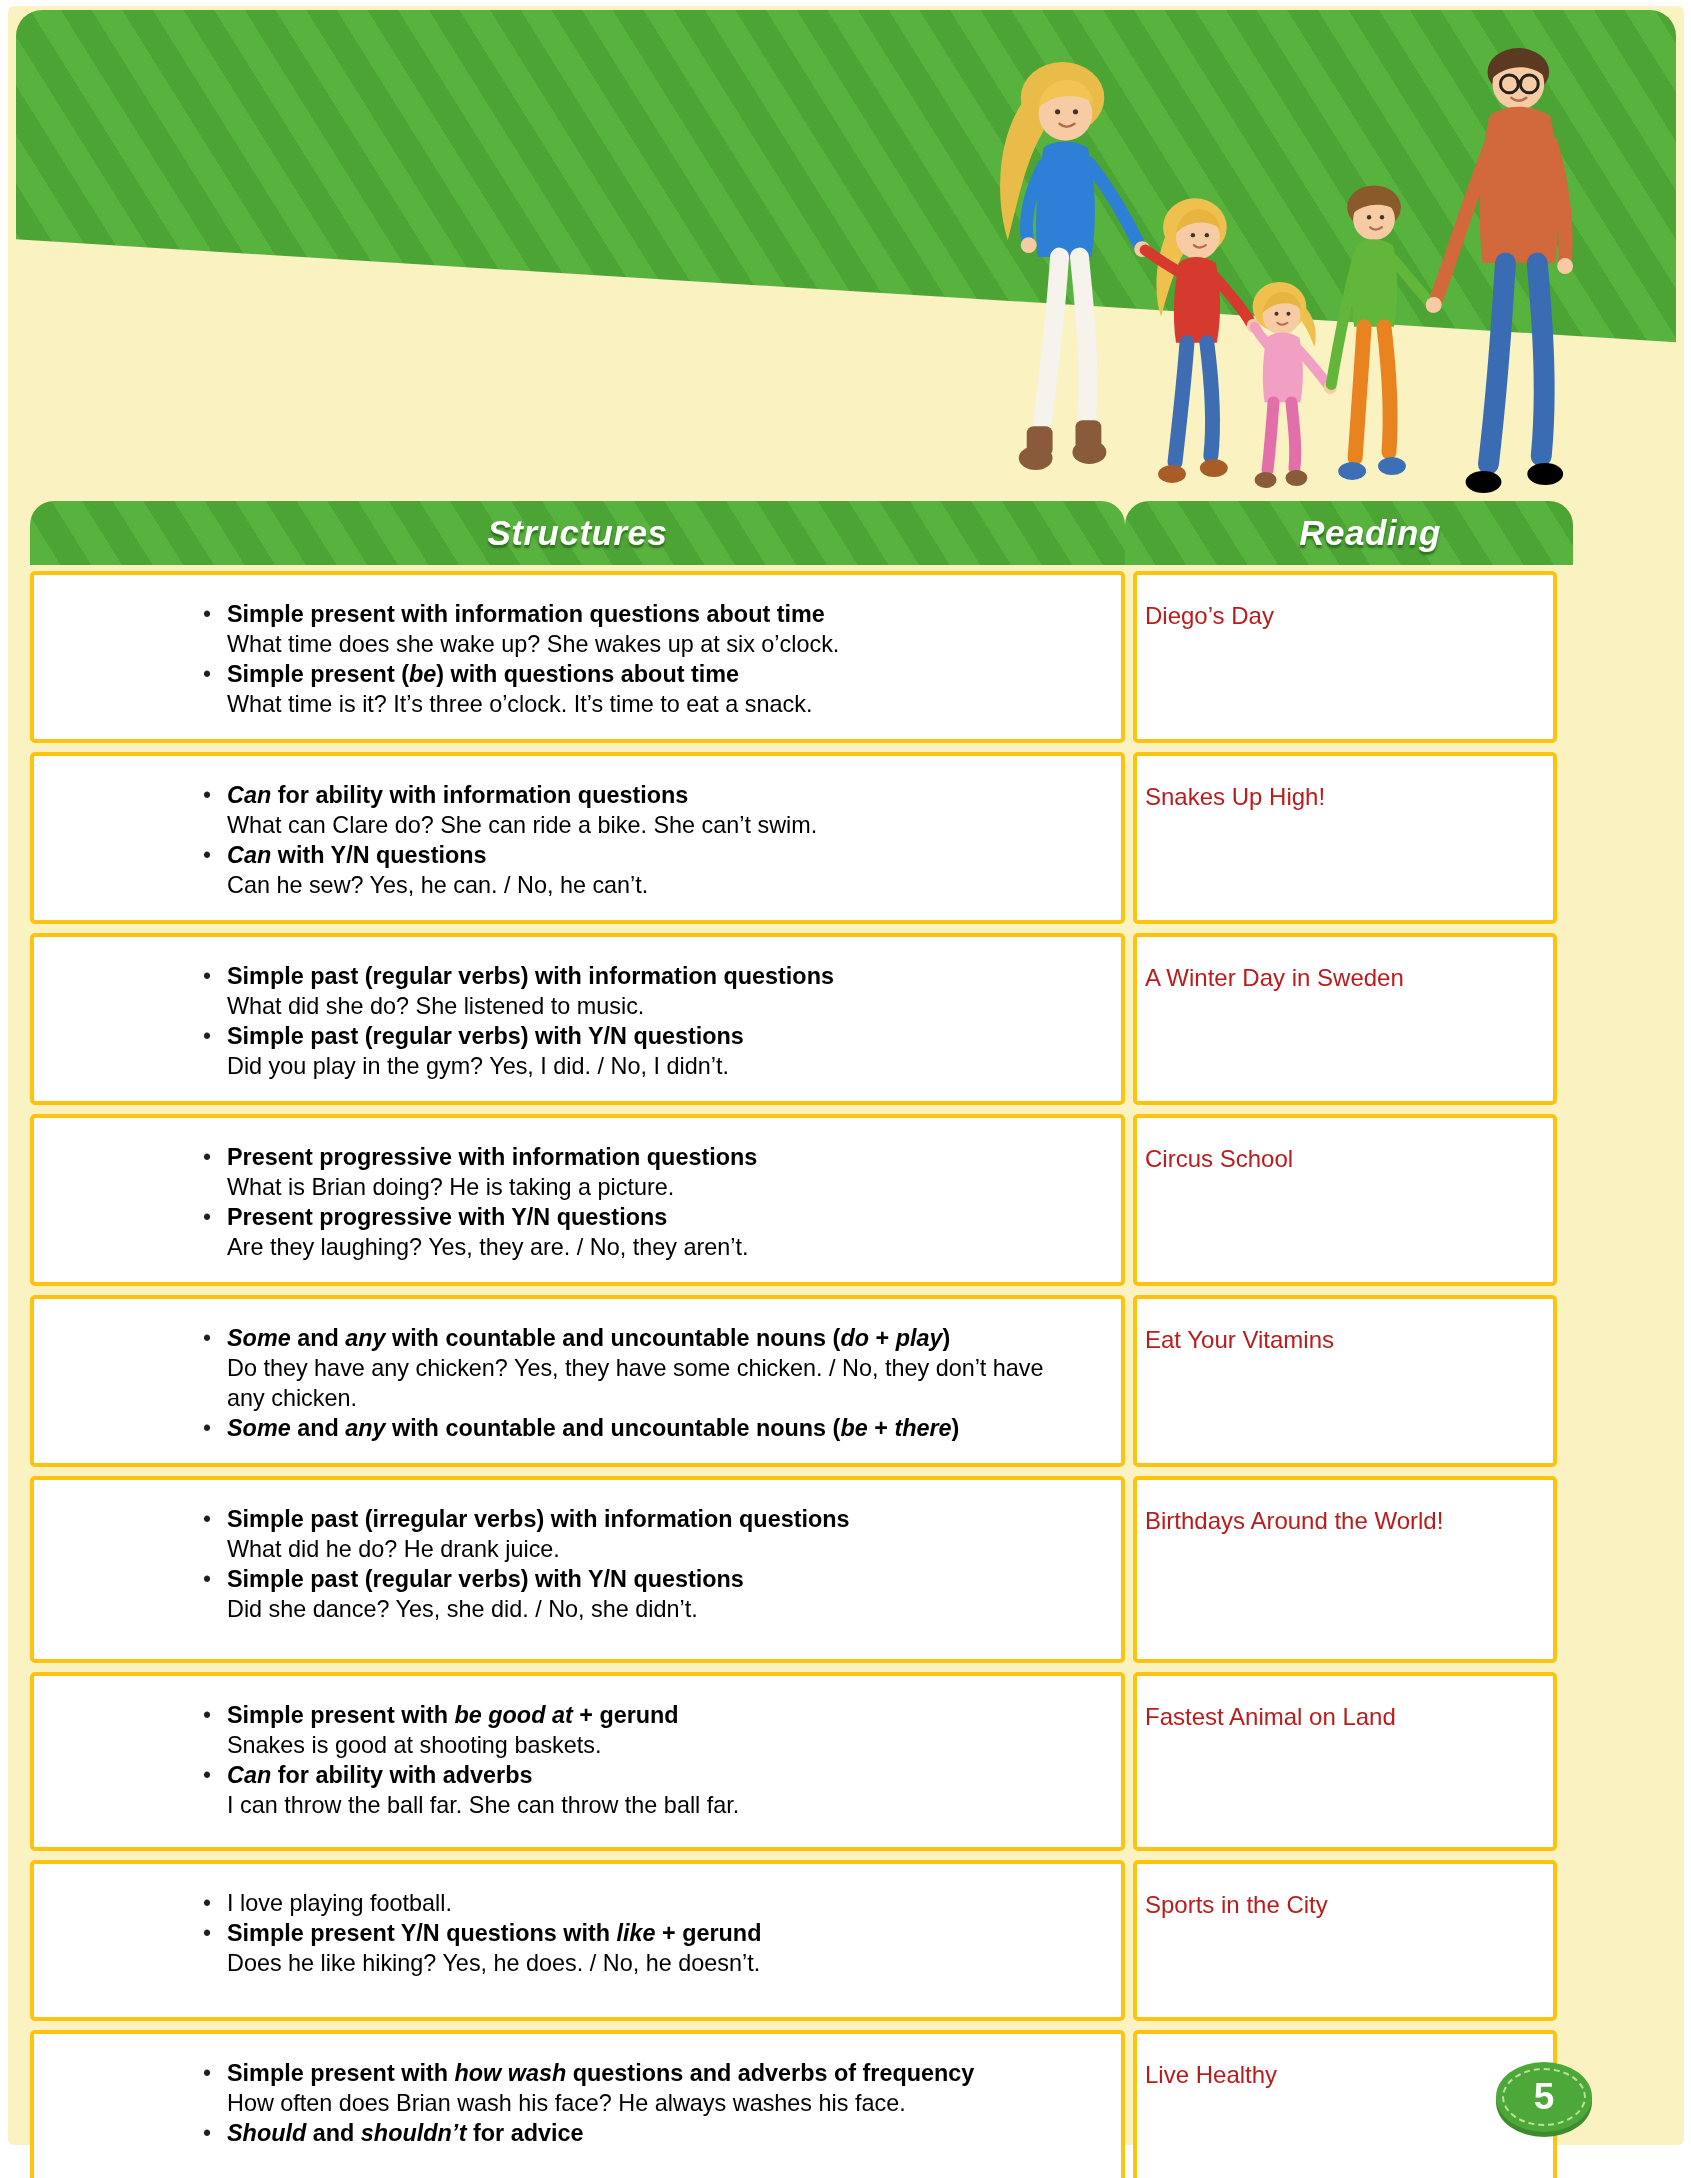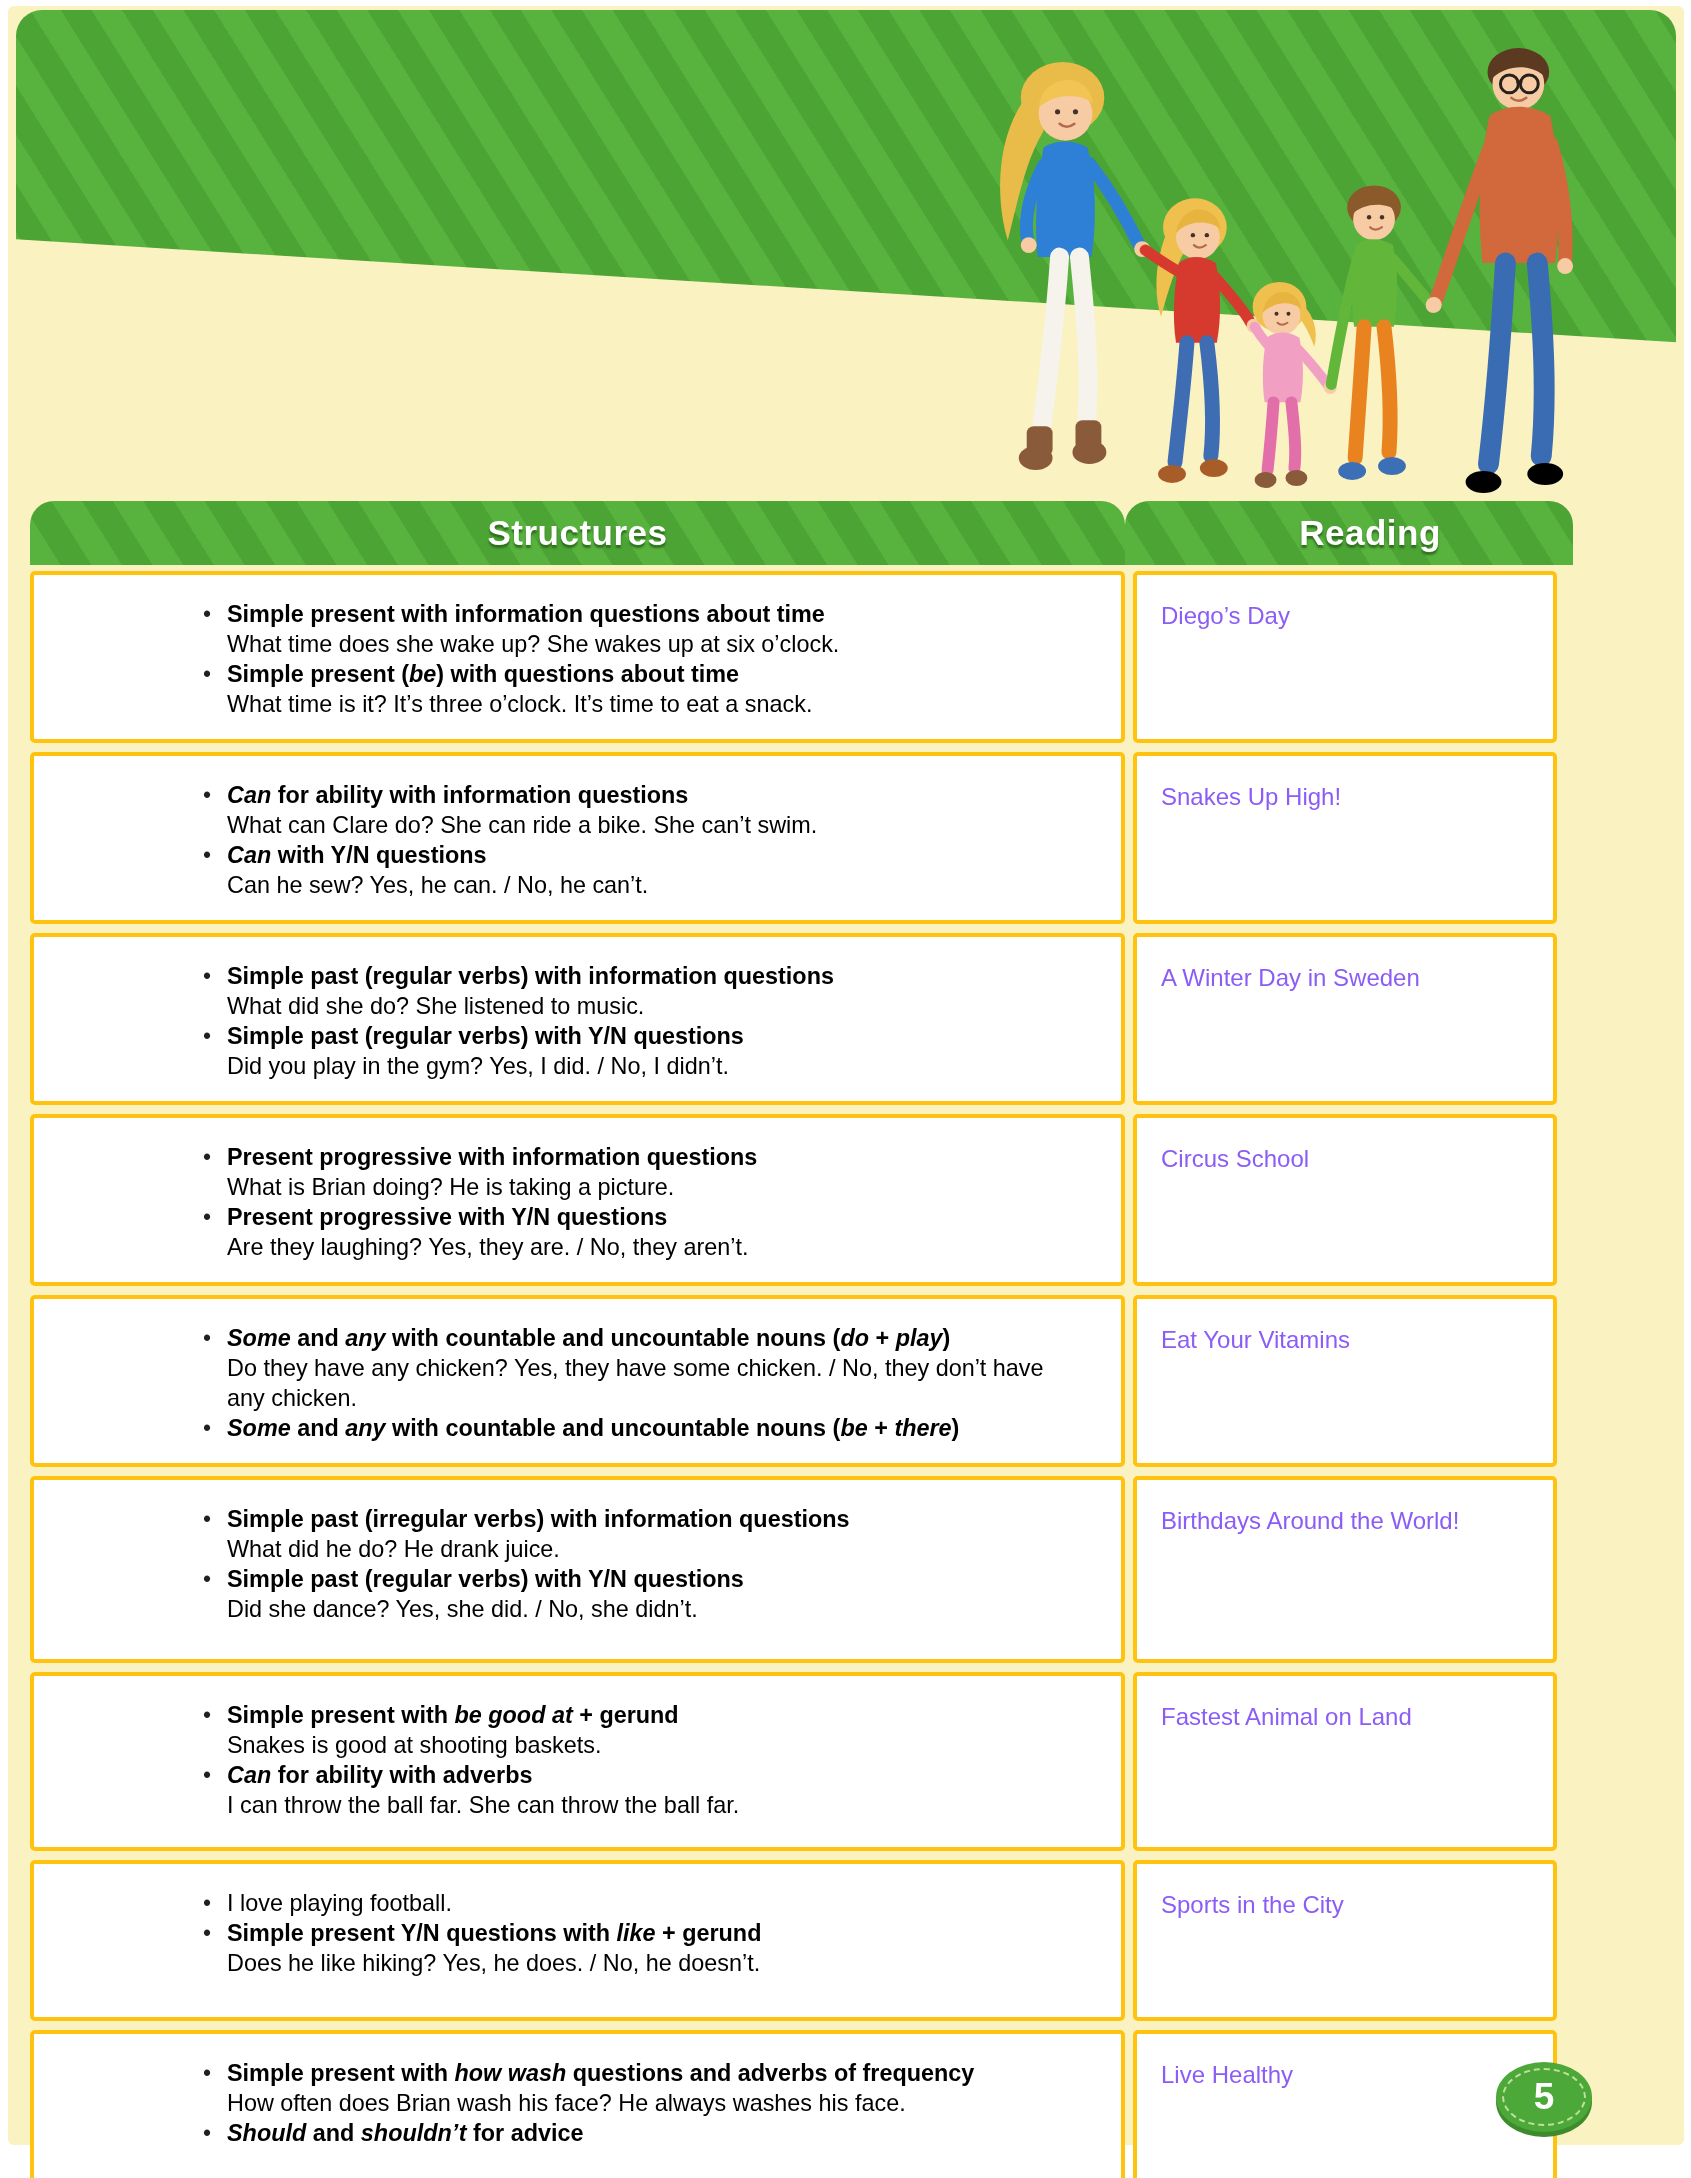--- a/index.html
+++ b/index.html
@@ -25,35 +25,35 @@
   .wedge {
     position: absolute; inset: 0;
     background: #FAF2C0;
     clip-path: polygon(0 49%, 100% 71%, 100% 100%, 0 100%);
   }
   .family-wrap {
     position: absolute; left: 960px; top: 30px;
     width: 622px; height: 470px;
   }
   .content { position: absolute; left: 22px; top: 495px; width: 1550px; }
-  .thead { display: flex; height: 64px; margin-bottom: 6px; }
+  .thead { display: flex; height: 64px; margin-bottom: 6px; font-style: italic; }
   .th {
     background: repeating-linear-gradient(58deg, #58B23E 0 26px, #4BA434 26px 52px);
     border-radius: 24px 24px 0 0;
     display: flex; align-items: center; justify-content: center;
     color: #fff; font-size: 35px; font-weight: 700; letter-spacing: 0.5px;
     text-shadow: 0 3px 2px rgba(40,100,25,.85);
   }
   .th.structures { width: 1095px; }
   .th.reading { width: 448px; padding-left: 42px; }
   .rows { display: flex; flex-direction: column; gap: 9px; }
   .row { display: flex; gap: 8px; }
   .cell { background: #ffffff; border: 4px solid #FFC20E; border-radius: 5px; }
   .cell.structures { width: 1095px; padding: 24px 55px 20px 169px; }
-  .cell.reading { width: 424px; padding: 26px 24px; font-size: 24px; color: #8b5cf6; line-height: 30px; }
+  .cell.reading { width: 424px; padding: 26px 8px; font-size: 24px; color: #b91c1c; line-height: 30px; }
   .rows .row:nth-child(1) .cell { min-height: 167px; }
   .rows .row:nth-child(2) .cell { min-height: 133px; }
   .rows .row:nth-child(3) .cell { min-height: 147px; }
   .rows .row:nth-child(4) .cell { min-height: 141px; }
   .rows .row:nth-child(5) .cell { min-height: 167px; }
   .rows .row:nth-child(6) .cell { min-height: 187px; }
   .rows .row:nth-child(7) .cell { min-height: 179px; }
   .rows .row:nth-child(8) .cell { min-height: 161px; }
   .rows .row:nth-child(9) .cell { min-height: 199px; }
   .bullet { display: flex; }

